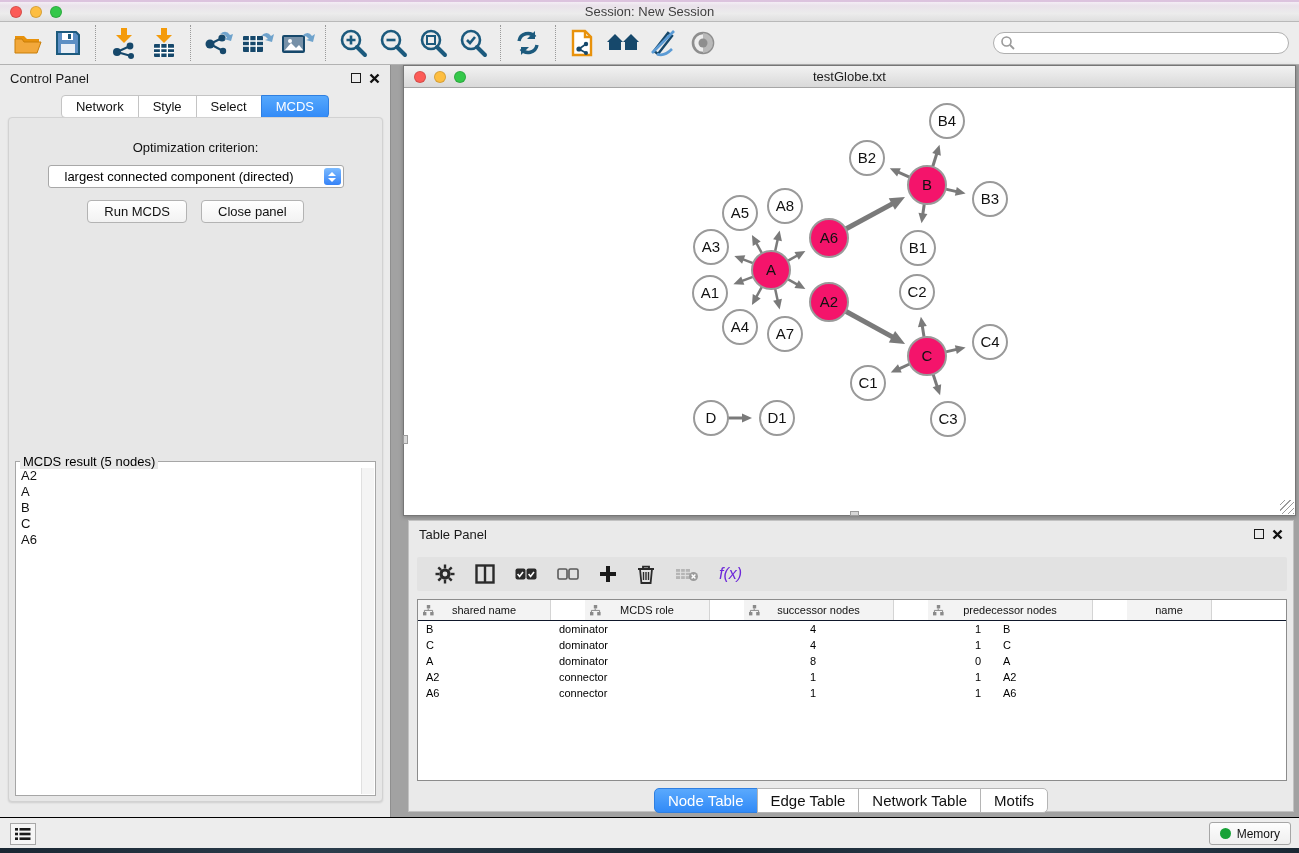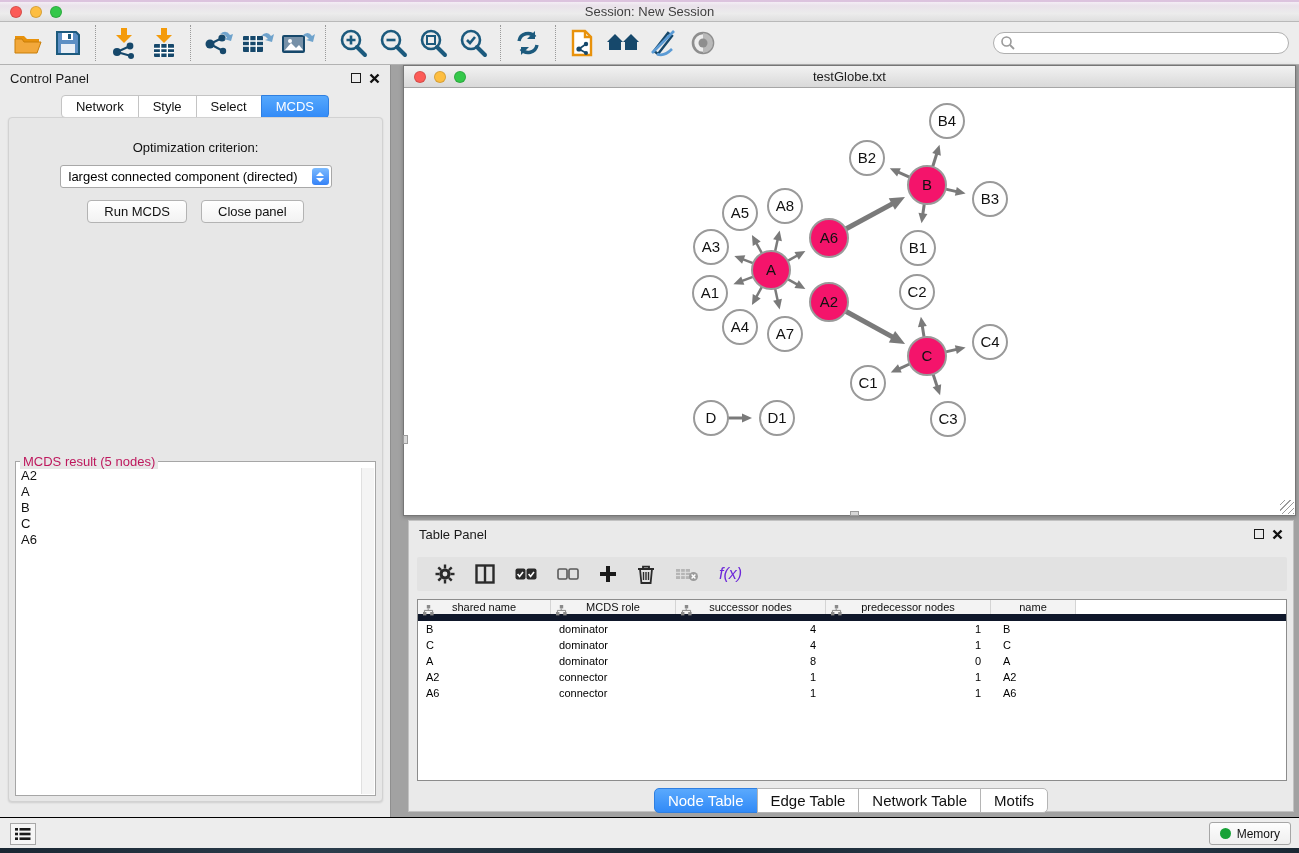--- a/index.html
+++ b/index.html
@@ -38,34 +38,34 @@
   .cp-tabs { display:flex; justify-content:center; margin-top:4px; }
   .cp-tab { font-size:13px; padding:3px 14px; background:#FFFFFF; border:1px solid #C4C4C4; margin-left:-1px;
     color:#111; }
   .cp-tab:first-child { border-radius:4px 0 0 4px; margin-left:0; }
   .cp-tab:last-child { border-radius:0 4px 4px 0; }
   .cp-tab.sel { background:linear-gradient(#55A8FD,#338BF7); border-color:#2F7FE0; color:#fff; }
 
   .cp-body { position:absolute; left:8px; top:52px; width:375px; height:685px; background:#E7E7E7;
     border:1px solid #D2D2D2; border-radius:4px; box-shadow:0 1px 2px rgba(0,0,0,.12); }
   .opt-label { text-align:center; font-size:13px; margin-top:22px; color:#111; }
-  .selectbox { margin:10px auto 0; width:272px; height:23px; background:#fff; border:1px solid #A8A8A8;
-    border-radius:3px; display:flex; align-items:center; font-size:13px; padding-left:8px; position:relative; }
+  .selectbox { margin:10px auto 0; width:296px; height:23px; background:#fff; border:1px solid #A8A8A8;
+    border-radius:3px; display:flex; align-items:center; font-size:13px; padding-left:16px; position:relative; }
   .selectbox .stepper { position:absolute; right:2px; top:2px; width:17px; height:17px; border-radius:3px;
     background:linear-gradient(#7CBBFF,#3582F7); display:flex; flex-direction:column; align-items:center; justify-content:center; }
   .stepper .chev { width:0; height:0; border-left:4px solid transparent; border-right:4px solid transparent; }
   .chev.up { border-bottom:4px solid #fff; margin-bottom:2px; }
   .chev.dn { border-top:4px solid #fff; }
   .btn-row { display:flex; justify-content:center; gap:14px; margin-top:12px; }
   .pushbtn { font-size:13px; background:linear-gradient(#FFFFFF,#F2F2F2); border:1px solid #B3B3B3;
     border-radius:4px; padding:3px 16px; color:#111; }
 
   .result-box { position:absolute; left:6px; top:343px; width:361px; height:335px;
     border:1px solid #A6A6A6; background:#fff; }
-  .result-legend { position:absolute; top:-8px; left:4px; background:#E7E7E7; font-size:13px; padding:0 3px; color:#be185d; }
+  .result-legend { position:absolute; top:-8px; left:4px; background:#E7E7E7; font-size:13px; padding:0 3px; color:#000000; }
   .result-list { position:absolute; left:1px; top:6px; bottom:1px; right:15px; overflow:hidden; }
   .result-list div { font-size:13px; line-height:16px; padding-left:4px; color:#111; }
   .result-scroll { position:absolute; right:1px; top:6px; bottom:1px; width:13px; background:#F4F4F4; border-left:1px solid #E0E0E0; }
 
   
   .netwin { position:absolute; left:403px; top:65px; width:893px; height:451px; background:#fff;
     border:1px solid #767676; box-shadow:0 1px 4px rgba(0,0,0,.25); }
   .netwin .wtitle { height:22px; background:linear-gradient(#F2F2F2,#D9D9D9); border-bottom:1px solid #A6A6A6;
     display:flex; align-items:center; position:relative; }
   .netwin .wtitle .title { position:absolute; left:0; right:0; text-align:center; font-size:13px; color:#1A1A1A; }
@@ -76,21 +76,21 @@
   .notch-b { position:absolute; left:446px; bottom:-1px; width:9px; height:5px; background:#D8D8D8; border:1px solid #9C9C9C; }
 
   
   .tpanel { position:absolute; left:408px; top:520px; width:886px; height:292px; background:#EAEAEA;
     border:1px solid #C2C2C2; }
   .tp-toolbar { position:absolute; left:8px; top:36px; width:870px; height:34px; background:#E2E2E2;
     border-radius:2px; display:flex; align-items:center; gap:20px; padding-left:18px; }
   .tp-ico { display:flex; align-items:center; justify-content:center; }
   .fx { font-family:Liberation Sans, sans-serif; font-style:italic; font-size:16px; color:#6d28d9; }
   .ttable { position:absolute; left:8px; top:78px; width:870px; height:182px; background:#fff; border:1px solid #8C8C8C; overflow:hidden; }
-  .thead { display:flex; height:21px; border-bottom:7px solid #0f172a; }
+  .thead { display:flex; height:21px; border-bottom:1px solid #0f172a;gap:34px; }
   .th { background:#F3F3F3; border-right:1px solid #D4D4D4; display:flex; align-items:center; justify-content:center;
     font-size:11px; color:#111; position:relative; }
   .th .hicon { position:absolute; left:5px; top:5px; }
   .trow { display:flex; height:16px; }
   .td { font-size:11px; color:#000; line-height:16px; white-space:nowrap; overflow:hidden; }
   .tp-tabs { position:absolute; left:0; right:0; top:267px; display:flex; justify-content:center; }
   .tp-tab { font-size:15px; padding:3px 13px; background:#fff; border:1px solid #B5B5B5; margin-left:-1px; color:#111; }
   .tp-tab:first-child { border-radius:5px 0 0 5px; margin-left:0; }
   .tp-tab:last-child { border-radius:0 5px 5px 0; }
   .tp-tab.sel { background:linear-gradient(#5AA9FD,#318AF7); border-color:#2F7FE0; color:#fff; }

